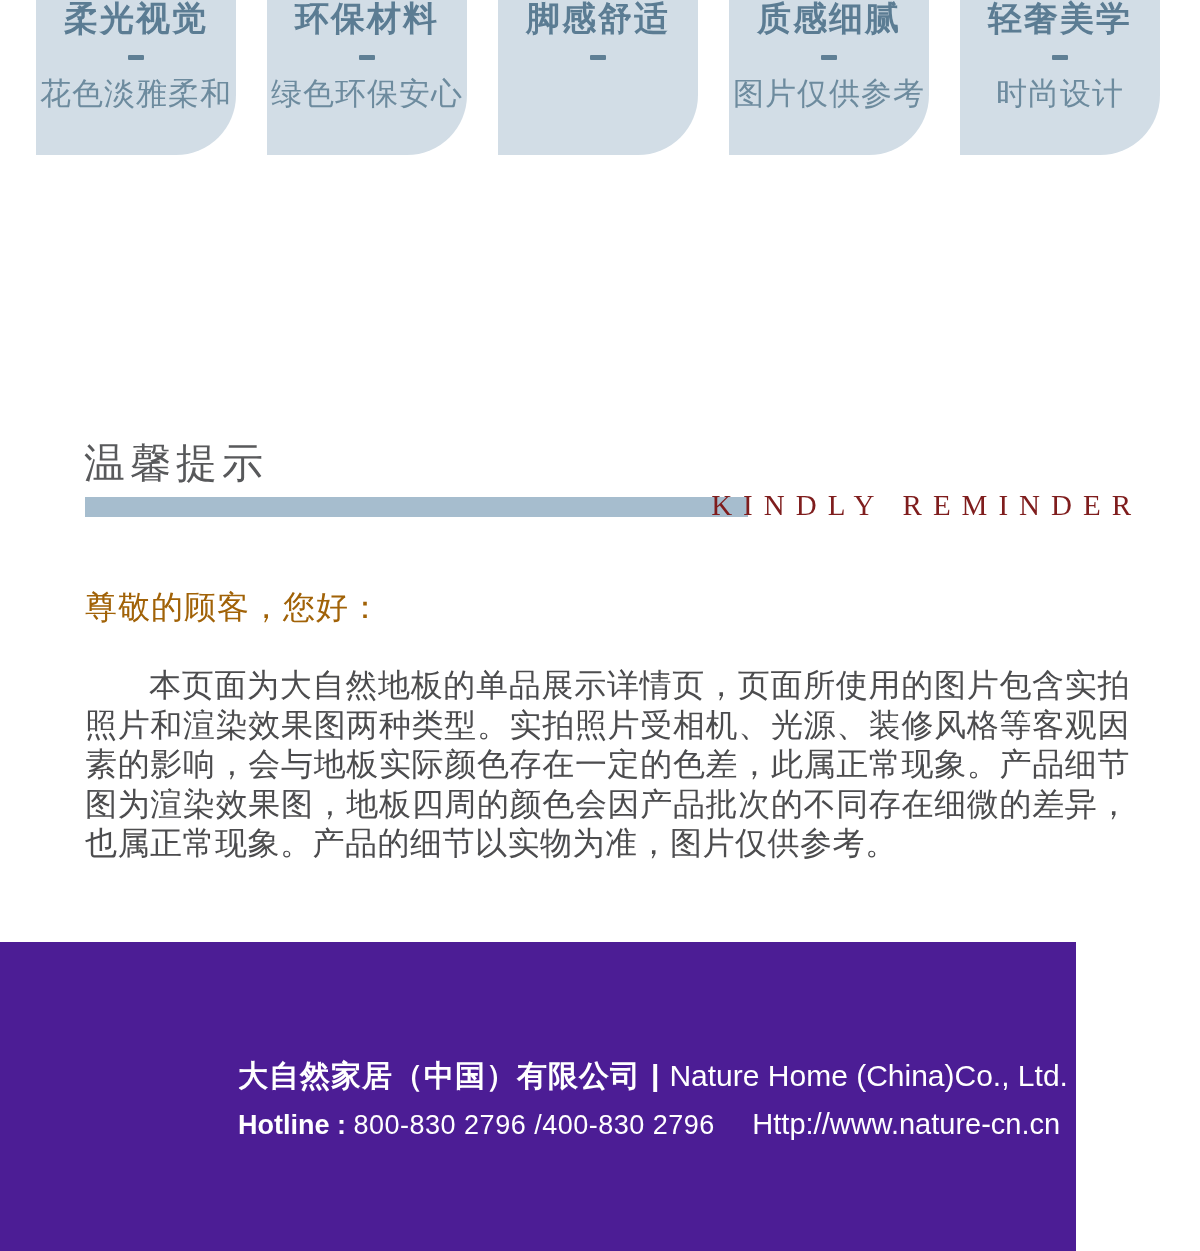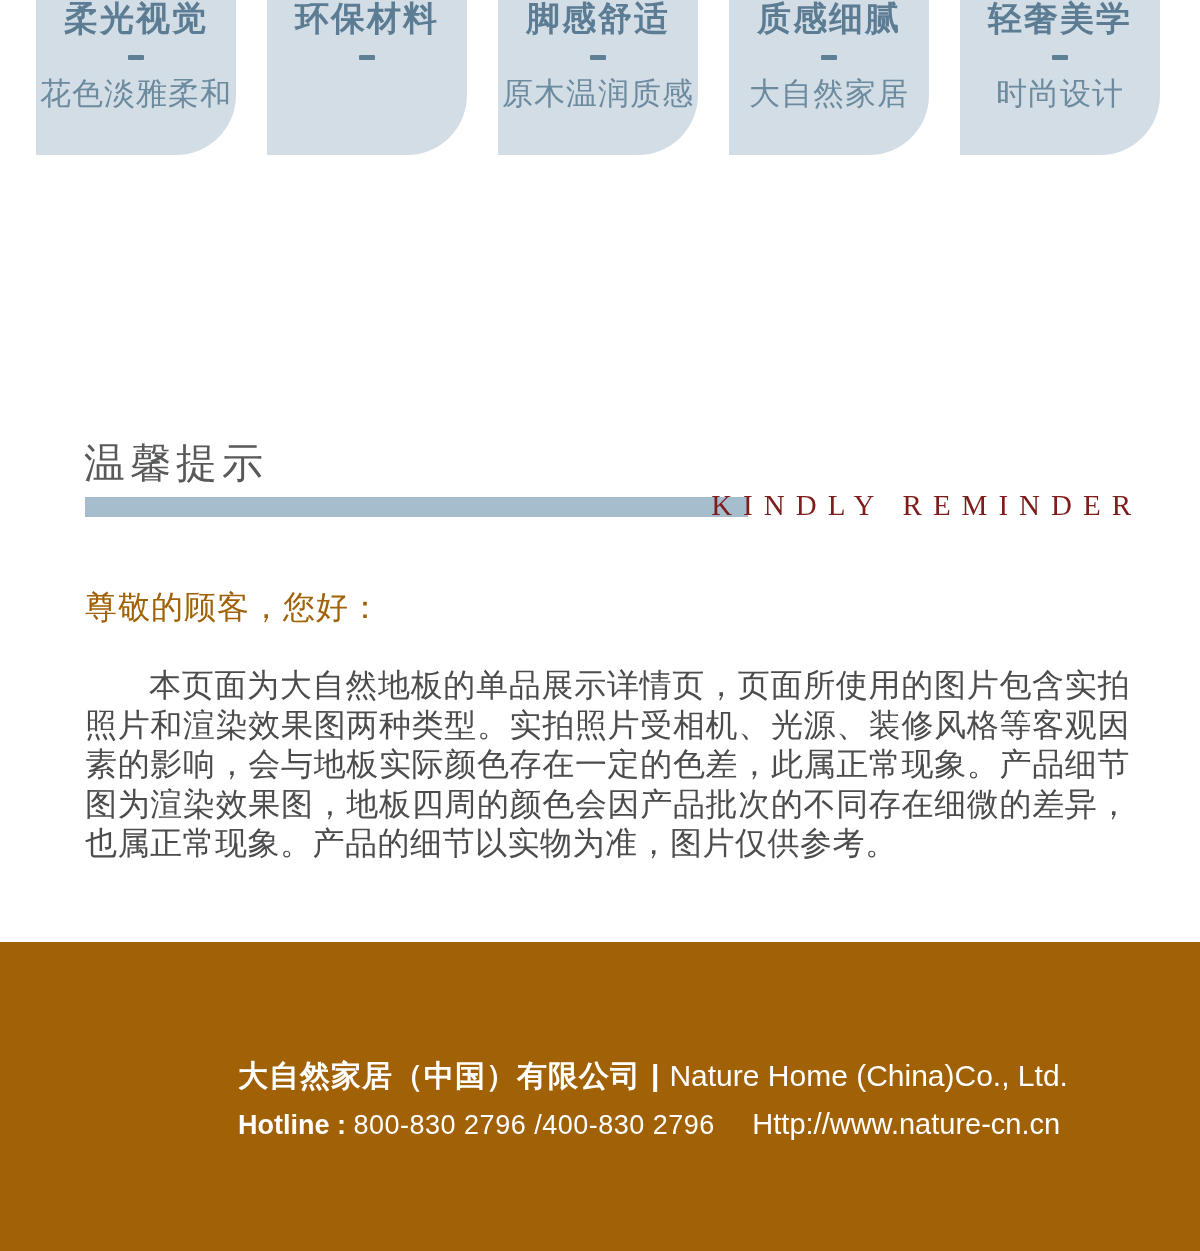--- a/index.html
+++ b/index.html
@@ -98,23 +98,23 @@
     letter-spacing: 0.5px;
     text-indent: 2em;
     text-align: justify;
   }
 
   
   .footer {
     position: absolute;
     left: 0;
     top: 942px;
-    width: 1200px;
+    width: 1076px;
     height: 309px;
-    background: #a16207;
+    background: #4c1d95;
   }
   .footer-inner {
     position: absolute;
     left: 238px;
     top: 116px;
     color: #ffffff;
     white-space: nowrap;
   }
   .footer-line1 { font-size: 30px; line-height: 36px; }
   .footer-company-cn { font-weight: bold; letter-spacing: 1px; }
@@ -130,30 +130,30 @@
 
 <div class="cards-row">
   <div class="feature-card">
     <div class="feature-title">柔光视觉</div>
     <div class="feature-dash"></div>
     <div class="feature-subtitle">花色淡雅柔和</div>
   </div>
   <div class="feature-card">
     <div class="feature-title">环保材料</div>
     <div class="feature-dash"></div>
+    <div class="feature-subtitle">绿色环保安心</div>
   </div>
   <div class="feature-card">
     <div class="feature-title">脚感舒适</div>
     <div class="feature-dash"></div>
-    <div class="feature-subtitle">原木温润质感</div>
   </div>
   <div class="feature-card">
     <div class="feature-title">质感细腻</div>
     <div class="feature-dash"></div>
-    <div class="feature-subtitle">大自然家居</div>
+    <div class="feature-subtitle">图片仅供参考</div>
   </div>
   <div class="feature-card">
     <div class="feature-title">轻奢美学</div>
     <div class="feature-dash"></div>
     <div class="feature-subtitle">时尚设计</div>
   </div>
 </div>
 
 <div class="reminder-title-cn">温馨提示</div>
 <div class="accent-bar"></div>

